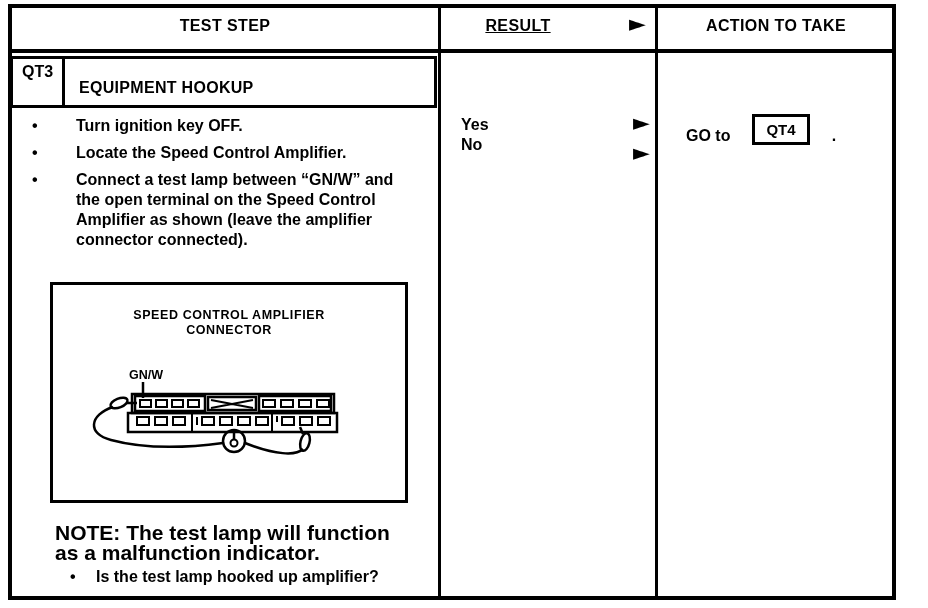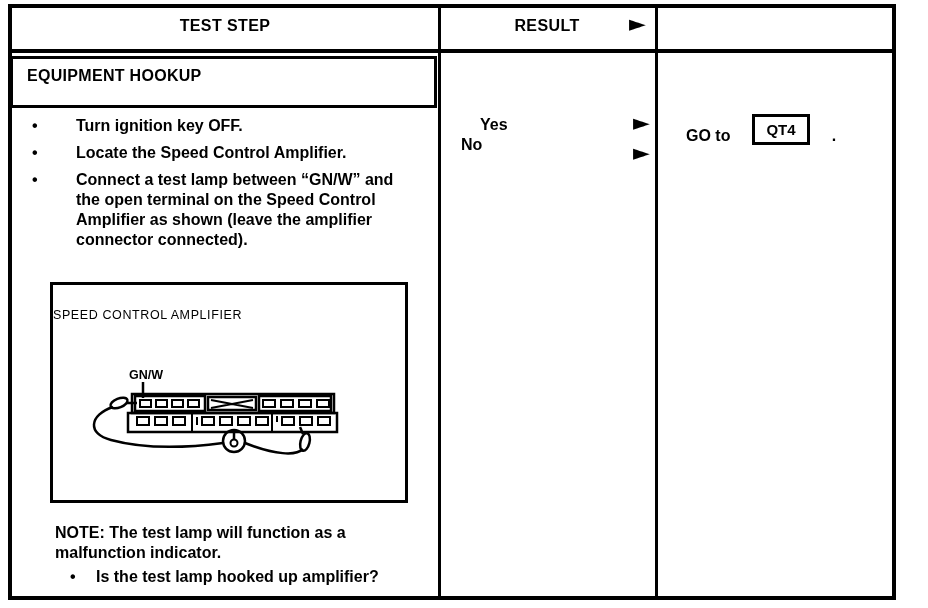--- a/index.html
+++ b/index.html
@@ -15,56 +15,56 @@
   .vline { position:absolute; top:6px; height:592px; width:3px; background:#000; }
   .v1 { left:438px; }
   .v2 { left:655px; }
   .hline-header { position:absolute; left:10px; top:49px; width:884px; height:4px; background:#000; }
 
   .header-cell {
     position:absolute; top:2px; height:47px; display:flex; align-items:center;
     justify-content:center; font-weight:bold; font-size:16px; letter-spacing:0.4px;
   }
   .hc1 { left:12px;  width:426px;text-align:center; }
-  .hc2 { left:447px; width:200px; }
+  .hc2 { left:418px; width:200px;text-decoration:underline; }
   .hc3 { left:658px; width:236px; }
   .arrow-glyph { font-size:22px; line-height:20px; font-family:"DejaVu Sans",sans-serif; }
   .header-arrow { position:absolute; left:629px; top:14px; }
 
   .step-box {
     position:absolute; left:10px; top:56px; width:427px; height:52px;
     border:3px solid #000; box-sizing:border-box; display:flex;
   }
   .step-id {
     width:52px; border-right:3px solid #000; box-sizing:border-box;
     padding-top:4px; text-align:center; font-weight:bold; font-size:16px;
   }
-  .step-title { padding:8px 0 0 14px; font-weight:bold; font-size:16px; letter-spacing:0.3px; }
+  .step-title { padding:20px 0 0 14px; font-weight:bold; font-size:16px; letter-spacing:0.3px; }
 
   .bullets { position:absolute; left:32px; top:116px; width:382px; font-weight:bold; font-size:16px; line-height:20px; }
   .bullet-item { display:flex; margin-bottom:7px; }
   .bullet-marker { width:26px; flex:none; }
   .bullet-text { width:356px;margin-left:18px; }
 
   .diagram-box {
     position:absolute; left:50px; top:282px; width:358px; height:221px;
     border:3px solid #000; box-sizing:border-box;
   }
   .diagram-title {
-    margin-top:23px; font-weight:normal; font-size:12.5px;
+    margin-top:23px; text-align:center; font-weight:bold; font-size:12.5px;
     line-height:15px; letter-spacing:0.6px;
   }
   .connector-svg { position:absolute; left:0; top:58px; }
 
-  .note { position:absolute; left:55px; top:523px; width:348px; font-weight:bold; font-size:16px; line-height:20px; }
+  .note { position:absolute; left:55px; top:523px; width:348px; font-weight:bold; font-size:21px; line-height:20px; }
   .question { position:absolute; left:70px; top:568px; display:flex; font-weight:bold; font-size:16px; }
   .q-marker { width:26px; flex:none; }
 
   .result-label { position:absolute; left:461px; font-weight:bold; font-size:16px; }
-  .r-yes { top:116px;margin-left:19px; }
+  .r-yes { top:116px; }
   .r-no  { top:136px; }
   .result-arrow { position:absolute; left:633px; }
   .a-yes { top:113px; }
   .a-no  { top:143px; }
 
   .action-go {
     position:absolute; left:686px; top:111px; height:34px;
     display:flex; align-items:flex-end; font-weight:bold; font-size:16px;
   }
   .goto-box {
@@ -78,23 +78,25 @@
 
 <div class="page">
 
   <div class="outer-border"></div>
   <div class="vline v1"></div>
   <div class="vline v2"></div>
   <div class="hline-header"></div>
 
   <div class="header-cell hc1">TEST STEP</div>
   <div class="header-cell hc2">RESULT</div>
+  <div class="header-cell hc3">ACTION TO TAKE</div>
   <div class="header-arrow arrow-glyph">►</div>
 
   <div class="step-box">
+    <div class="step-id">QT3</div>
     <div class="step-title">EQUIPMENT HOOKUP</div>
   </div>
 
   <div class="bullets">
     <div class="bullet-item">
       <span class="bullet-marker">•</span>
       <span class="bullet-text">Turn ignition key OFF.</span>
     </div>
     <div class="bullet-item">
       <span class="bullet-marker">•</span>
@@ -102,20 +104,21 @@
     </div>
     <div class="bullet-item">
       <span class="bullet-marker">•</span>
       <span class="bullet-text">Connect a test lamp between “GN/W” and the open terminal on the Speed Control Amplifier as shown (leave the amplifier connector connected).</span>
     </div>
   </div>
 
   <div class="diagram-box">
     <div class="diagram-title">
       <div>SPEED CONTROL AMPLIFIER</div>
+      <div>CONNECTOR</div>
     </div>
     <svg class="connector-svg" width="352" height="158" viewBox="0 0 352 158">
       <g fill="none" stroke="#000" stroke-width="2.5">
 
         <line x1="90" y1="39" x2="90" y2="55"></line>
 
         <rect x="79" y="51" width="202" height="19"></rect>
         <rect x="75" y="70" width="209" height="19"></rect>
 
         <rect x="82" y="53" width="70" height="15"></rect>

